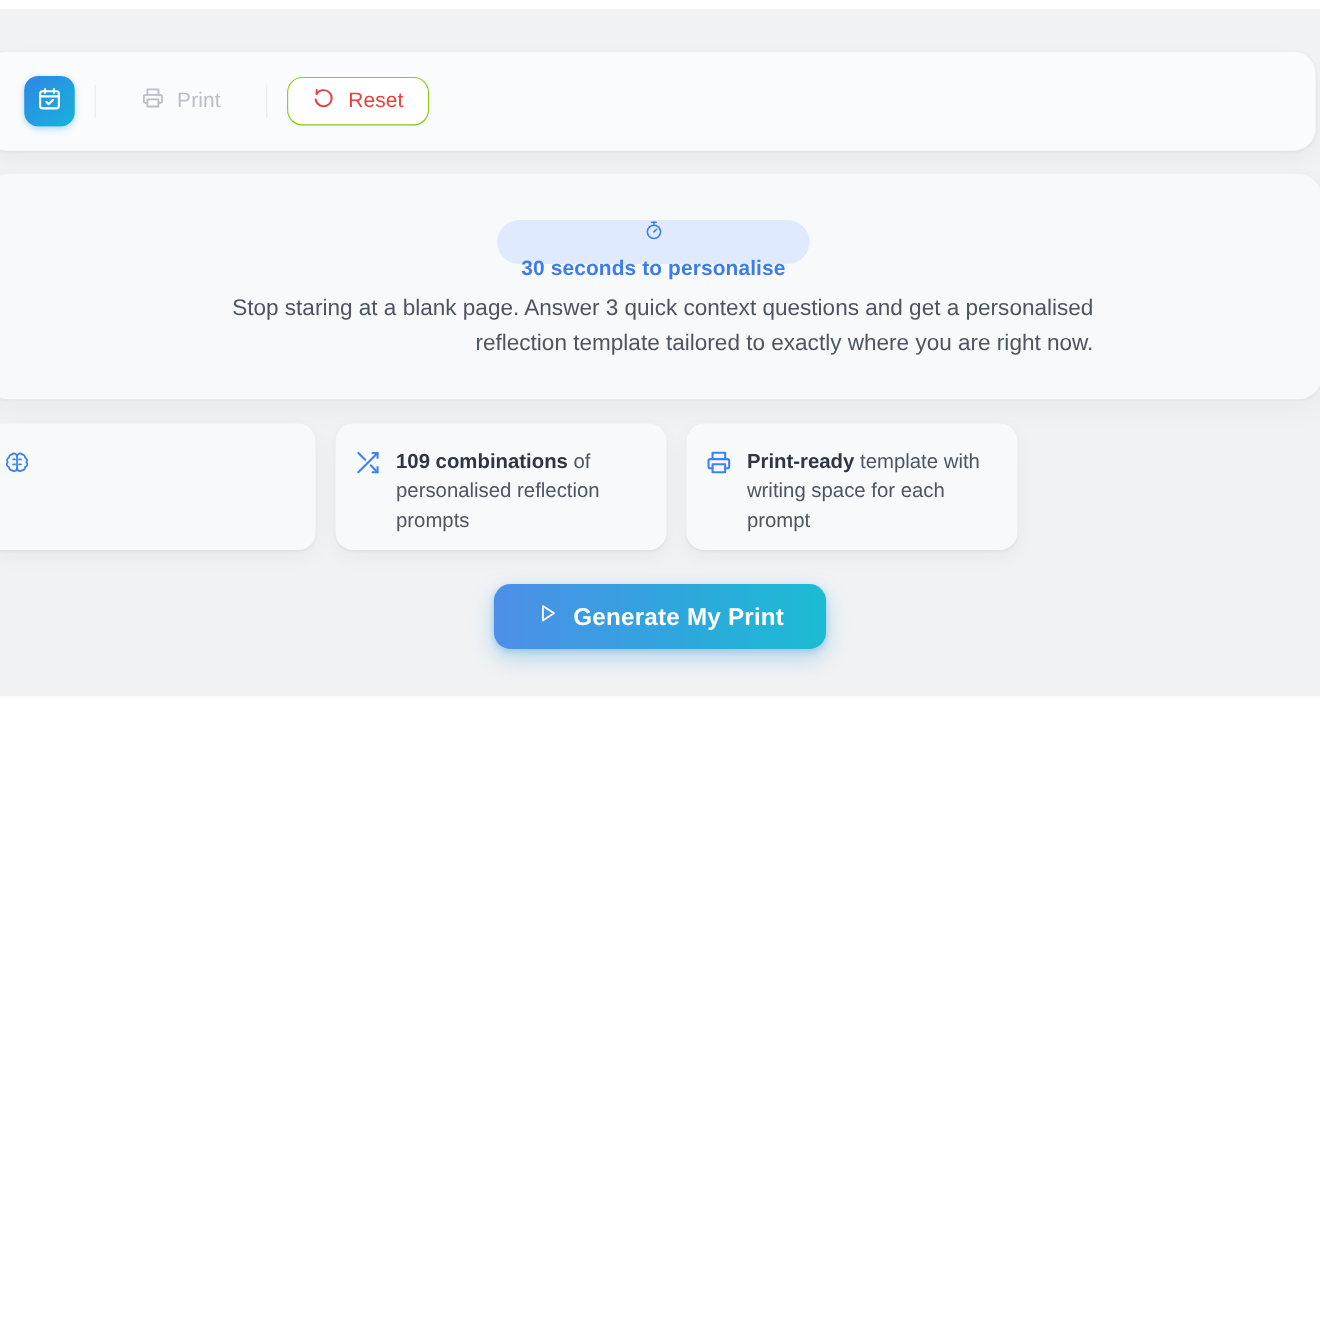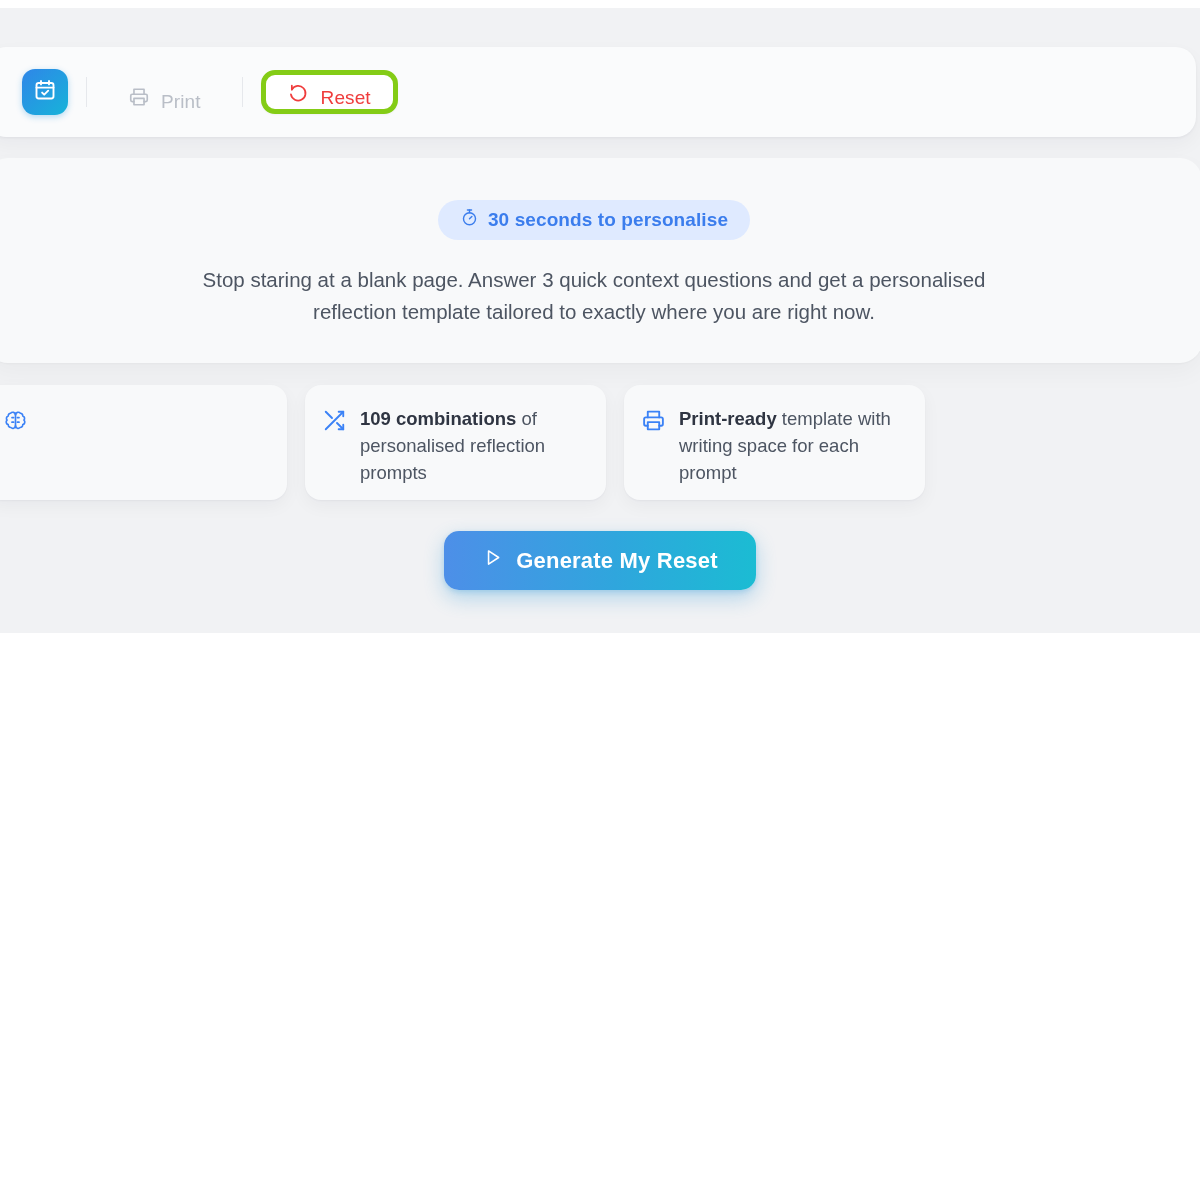--- a/index.html
+++ b/index.html
@@ -68,42 +68,42 @@
   .tb-divider {
     width: 1px;
     height: 30px;
     background: #e6e8ec;
     margin: 0 18px;
     flex: none;
   }
 
   .tb-btn {
     display: flex;
-    align-items: flex-end;
+    align-items: center;
     gap: 11px;
     height: 44px;
     padding: 0 22px;
     border-radius: 14px;
     font-size: 19px;
     letter-spacing: .1px;
     background: transparent;
     border: 1px solid transparent;
     cursor: pointer;
     font-family: "Liberation Sans", sans-serif;
     white-space: nowrap;
   }
 
   .tb-btn.print {
     color: #b9bec7;
   }
 
   .tb-btn.reset {
     color: #ef3c3c;
     background: #ffffff;
-    border: 5px solid #84cc16;
+    border: 1px solid #84cc16;
     box-shadow: 0 1px 2px rgba(16,24,40,.04);
   }
 
   
   .hero-card {
     position: absolute;
     top: 158px;
     left: -14px;
     width: 1216px;
     height: 205px;
@@ -122,26 +122,27 @@
     gap: 9px;
     height: 40px;
     padding: 0 22px;
     border-radius: 20px;
     background: #dfeaff;
     color: #3b7ded;
     font-size: 19px;
     font-weight: bold;
     letter-spacing: .1px;
     white-space: nowrap;
+    flex-direction: column;
   }
 
   .hero-sub {
     margin-top: 24px;
     width: 800px;
-    text-align: center;
+    text-align: right;
     font-size: 20.5px;
     line-height: 32px;
     color: #4d5562;
     font-weight: normal;
   }
 
   
   .features {
     position: absolute;
     top: 385px;
@@ -322,17 +323,17 @@
     </div>
   </div>
 
   <div class="cta-wrap">
     <button class="cta">
       <span>
         <svg width="21" height="21" viewBox="0 0 24 24" fill="none" stroke="#ffffff" stroke-width="1.8" stroke-linecap="round" stroke-linejoin="round">
           <polygon points="7.5,4.5 19,12 7.5,19.5"></polygon>
         </svg>
       </span>
-      <span>Generate My Reset</span>
+      <span>Generate My Print</span>
     </button>
   </div>
 
 </div>
 
 </body></html>

